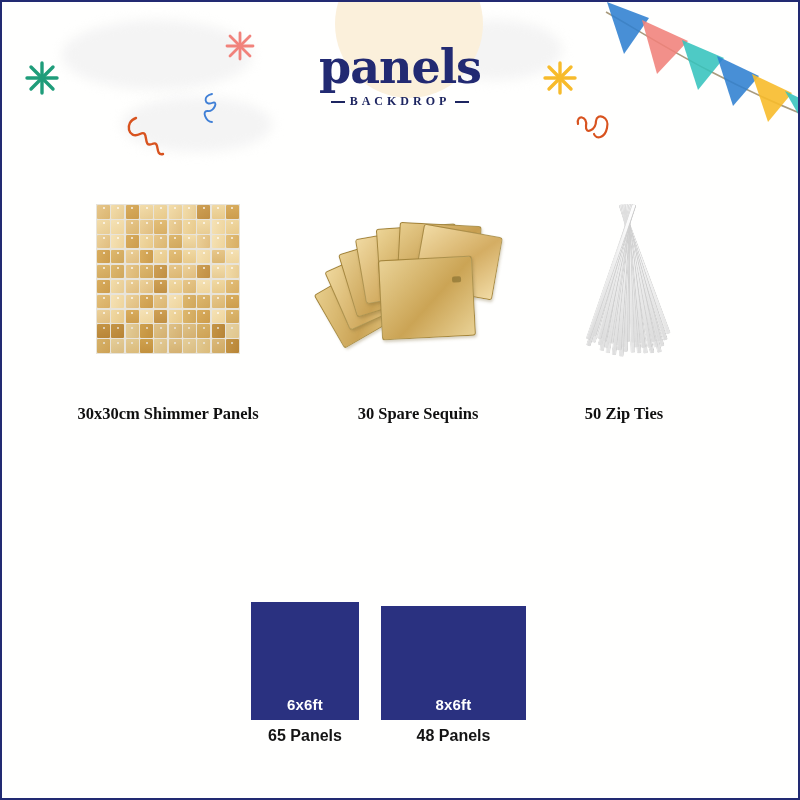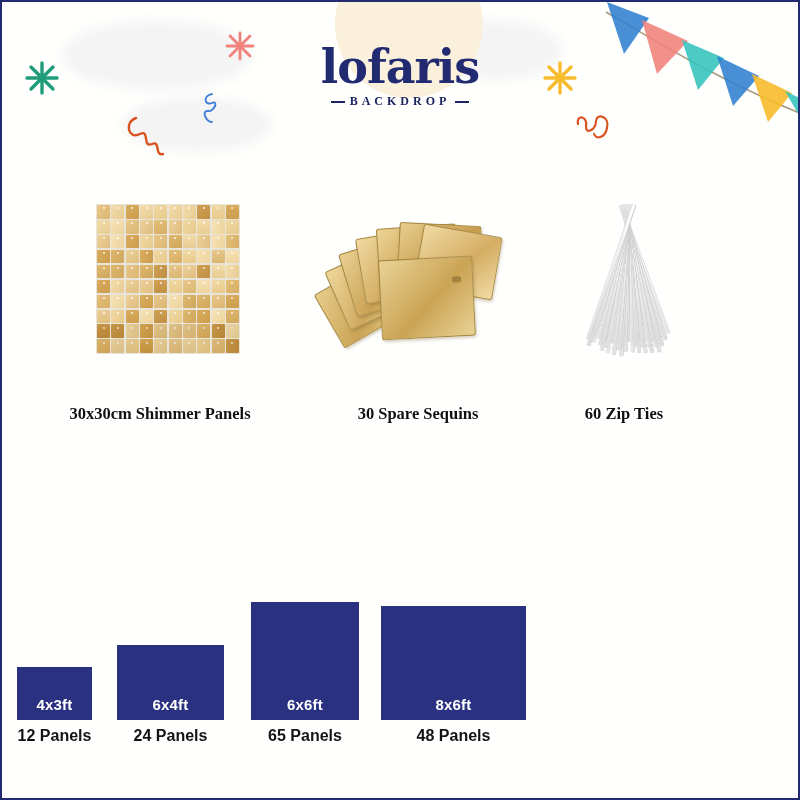--- a/index.html
+++ b/index.html
@@ -172,21 +172,21 @@
 <body>
 
 <div id="page">
 
   <div class="smudge" style="left:60px;top:18px;width:190px;height:70px;"></div>
   <div class="smudge" style="left:120px;top:95px;width:150px;height:55px;"></div>
   <div class="smudge" style="left:430px;top:18px;width:130px;height:60px;"></div>
 
   <div class="logo-blob"></div>
   <div class="logo">
-    <div class="logo-word">lofaris</div>
+    <div class="logo-word">panels</div>
     <div class="logo-sub">
       <span class="rule"></span>
       <span>BACKDROP</span>
       <span class="rule"></span>
     </div>
   </div>
 
   <svg class="bunting" viewBox="0 0 210 170">
     <path d="M4 14 C50 40, 110 80, 205 118" stroke="#a99b7e" stroke-width="1.6" fill="none"></path>
     <polygon points="5,4 47,20 22,56" fill="#2f7fd0" opacity=".88"></polygon>
@@ -330,21 +330,21 @@
           <div class="sq" style="background: linear-gradient(153deg, rgb(243, 221, 171), rgb(231, 203, 146)); filter: brightness(0.93) saturate(1.12);"></div>
           <div class="sq" style="background: linear-gradient(166deg, rgb(240, 217, 164), rgb(232, 201, 138)); filter: brightness(0.93) saturate(1.12);"></div>
           <div class="sq" style="background: linear-gradient(176deg, rgb(217, 173, 94), rgb(204, 156, 76)); filter: brightness(0.93) saturate(1.12);"></div>
           <div class="sq" style="background: linear-gradient(131deg, rgb(243, 221, 171), rgb(231, 203, 146)); filter: brightness(0.93) saturate(1.12);"></div>
           <div class="sq" style="background: linear-gradient(165deg, rgb(236, 209, 154), rgb(224, 189, 127)); filter: brightness(0.93) saturate(1.12);"></div>
           <div class="sq" style="background: linear-gradient(147deg, rgb(243, 221, 171), rgb(231, 203, 146)); filter: brightness(0.93) saturate(1.12);"></div>
           <div class="sq" style="background: linear-gradient(113deg, rgb(240, 217, 164), rgb(232, 201, 138)); filter: brightness(0.93) saturate(1.12);"></div>
           <div class="sq" style="background: linear-gradient(158deg, rgb(231, 199, 139), rgb(219, 182, 113)); filter: brightness(0.93) saturate(1.12);"></div>
           <div class="sq" style="background: linear-gradient(111deg, rgb(207, 161, 85), rgb(192, 143, 68)); filter: brightness(0.93) saturate(1.12);"></div>
         </div>
-      <div class="caption" style="left:158px;">30x30cm Shimmer Panels</div>
+      <div class="caption" style="left:166px;">30x30cm Shimmer Panels</div>
     </div>
 
     <div class="product" style="left:0;width:800px;">
       <div class="sequins" id="sequin-pile">
           <div class="seq" style="left: 4px; top: 62px; width: 74px; height: 60px; z-index: 1; transform: rotate(-30deg); background: linear-gradient(135deg, rgb(231, 205, 139) 0%, rgb(202, 163, 85) 55%, rgb(231, 205, 139) 100%);"></div>
           <div class="seq" style="left: 14px; top: 44px; width: 74px; height: 62px; z-index: 2; transform: rotate(-24deg); background: linear-gradient(135deg, rgb(238, 215, 156) 0%, rgb(208, 169, 93) 55%, rgb(238, 215, 156) 100%);"></div>
           <div class="seq" style="left: 26px; top: 32px; width: 74px; height: 64px; z-index: 3; transform: rotate(-17deg); background: linear-gradient(135deg, rgb(233, 208, 147) 0%, rgb(201, 161, 83) 55%, rgb(233, 208, 147) 100%);"></div>
           <div class="seq" style="left: 40px; top: 22px; width: 76px; height: 64px; z-index: 4; transform: rotate(-10deg); background: linear-gradient(135deg, rgb(240, 217, 161) 0%, rgb(210, 171, 96) 55%, rgb(240, 217, 161) 100%);"></div>
           <div class="seq" style="left: 58px; top: 16px; width: 78px; height: 64px; z-index: 5; transform: rotate(-4deg); background: linear-gradient(135deg, rgb(236, 212, 150) 0%, rgb(204, 164, 85) 55%, rgb(236, 212, 150) 100%);"></div>
           <div class="seq" style="left: 78px; top: 14px; width: 80px; height: 64px; z-index: 6; transform: rotate(3deg); background: linear-gradient(135deg, rgb(231, 205, 141) 0%, rgb(199, 158, 80) 55%, rgb(231, 205, 141) 100%);"></div>
@@ -386,38 +386,26 @@
           <div class="tie" style="transform: rotate(8.89deg); height: 151px; left: 80.0606px; opacity: 0.75;"></div>
           <div class="tie" style="transform: rotate(10.94deg); height: 140px; left: 80.303px; opacity: 0.972222;"></div>
           <div class="tie" style="transform: rotate(12.99deg); height: 145px; left: 80.5455px; opacity: 0.916667;"></div>
           <div class="tie" style="transform: rotate(11.89deg); height: 150px; left: 80.7879px; opacity: 0.861111;"></div>
           <div class="tie" style="transform: rotate(13.94deg); height: 139px; left: 81.0303px; opacity: 0.805556;"></div>
           <div class="tie" style="transform: rotate(16deg); height: 144px; left: 81.2727px; opacity: 0.75;"></div>
           <div class="tie" style="transform: rotate(18.05deg); height: 149px; left: 81.5152px; opacity: 0.972222;"></div>
           <div class="tie" style="transform: rotate(16.95deg); height: 138px; left: 81.7576px; opacity: 0.916667;"></div>
           <div class="tie" style="transform: rotate(19deg); height: 143px; left: 82px; opacity: 0.861111;"></div>
         </div>
-      <div class="caption" style="left:622px;">60 Zip Ties</div>
+      <div class="caption" style="left:622px;">50 Zip Ties</div>
     </div>
 
   </div>
 
   <div class="chart" id="chart">
-      <div class="bar-item" style="left: 15px; bottom: 52px; width: 75px;">
-        <div class="bar" style="width: 75px; height: 53px; background: rgb(42, 49, 128);">
-          <div class="bar-size">4x3ft</div>
-        </div>
-        <div class="bar-count">12 Panels</div>
-      </div>
-      <div class="bar-item" style="left: 115px; bottom: 52px; width: 107px;">
-        <div class="bar" style="width: 107px; height: 75px; background: rgb(42, 49, 128);">
-          <div class="bar-size">6x4ft</div>
-        </div>
-        <div class="bar-count">24 Panels</div>
-      </div>
       <div class="bar-item" style="left: 249px; bottom: 52px; width: 108px;">
         <div class="bar" style="width: 108px; height: 118px; background: rgb(42, 49, 128);">
           <div class="bar-size">6x6ft</div>
         </div>
         <div class="bar-count">65 Panels</div>
       </div>
       <div class="bar-item" style="left: 379px; bottom: 52px; width: 145px;">
         <div class="bar" style="width: 145px; height: 114px; background: rgb(42, 49, 128);">
           <div class="bar-size">8x6ft</div>
         </div>

